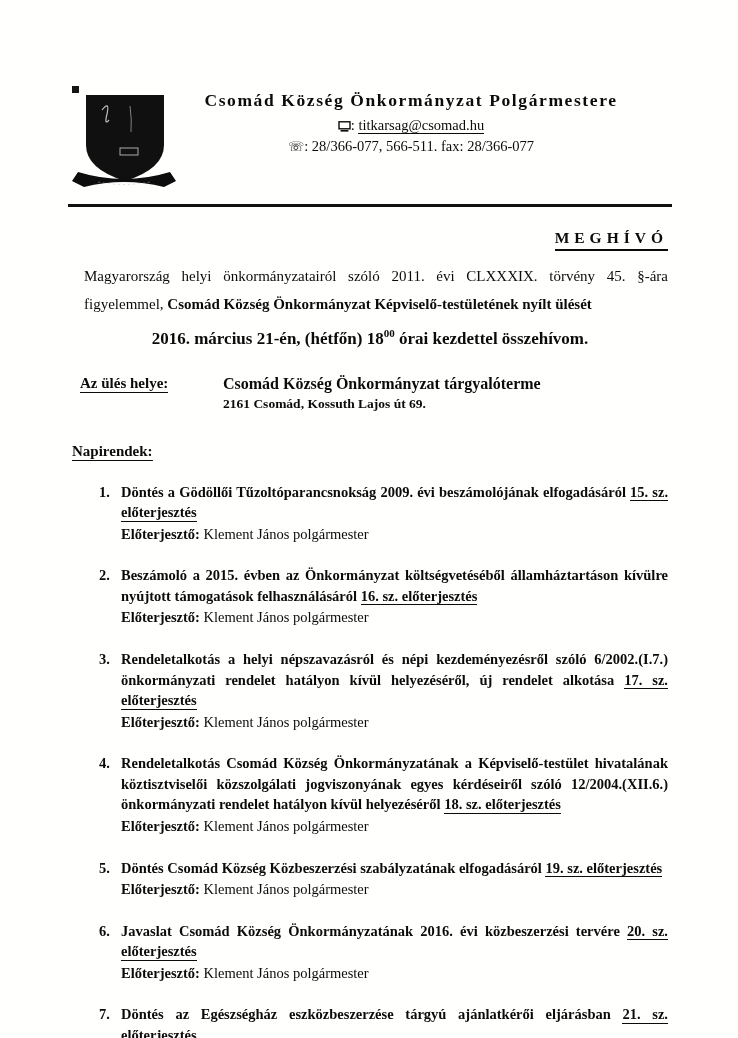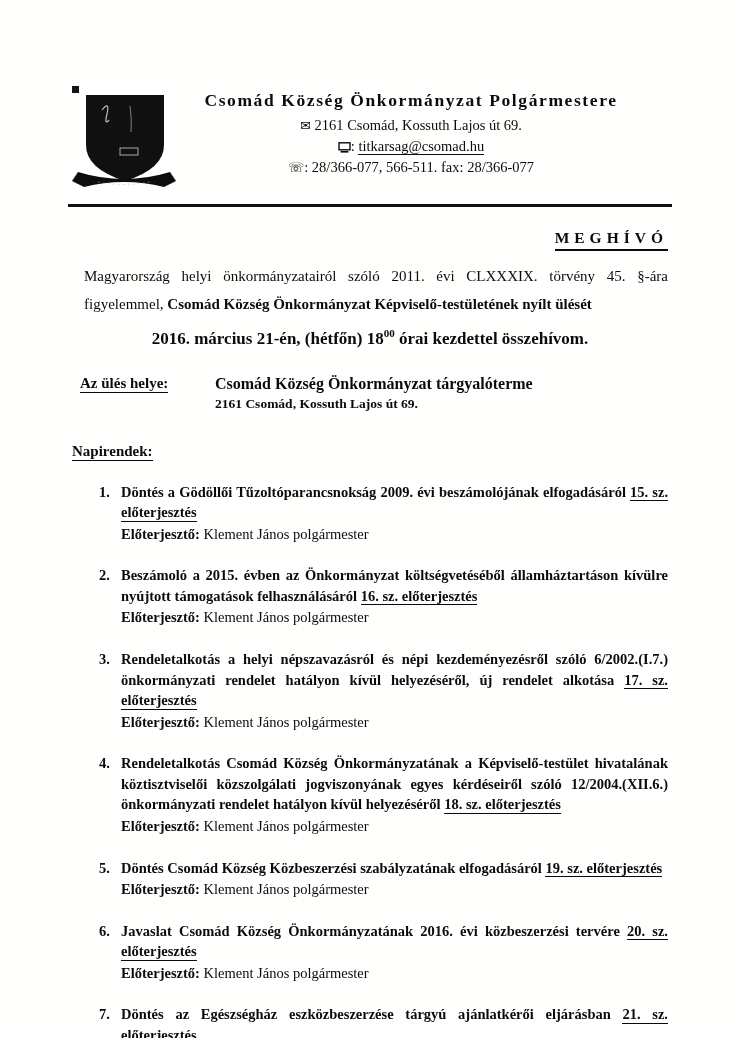--- a/index.html
+++ b/index.html
@@ -66,21 +66,21 @@
 
   
   .location-row { display: flex; margin: 26px 0 0 8px; }
   .loc-label {
     flex: 0 0 127px;
     font-size: 15px;
     font-weight: bold;
     border-bottom: 0;
   }
   .loc-label span { border-bottom: 1.6px solid #0b0b0b; padding-bottom: 1px; }
-  .loc-value { margin-left: 8px; }
+  .loc-value { margin-left: 16px; }
   .venue { font-size: 16px; font-weight: bold; }
   .venue-addr { font-size: 13.5px; font-weight: bold; margin-top: 3px; }
 
   
   .agenda-heading-wrap { margin: 30px 0 0 0; }
   .agenda-heading {
     font-size: 15px;
     font-weight: bold;
     border-bottom: 1.6px solid #0b0b0b;
     padding-bottom: 1px;
@@ -118,24 +118,20 @@
         <path d="M30 24 q8 -10 5 4 q-3 12 2 6" stroke="#e8e8e8" stroke-width="1.2" fill="none" opacity="0.8"></path>
         <path d="M58 20 q2 14 1 26" stroke="#cccccc" stroke-width="1" fill="none" opacity="0.6"></path>
         <rect x="48" y="62" width="18" height="7" fill="none" stroke="#dddddd" stroke-width="1" opacity="0.75"></rect>
         <path d="M6 86 q46 14 92 0 l6 9 l-12 6 q-40 -10 -80 0 l-12 -6 z" fill="#0d0d0d"></path>
         <path d="M26 96 q26 5 52 0" stroke="#bbbbbb" stroke-width="1" fill="none" opacity="0.5" stroke-dasharray="2 3"></path>
       </svg>
     </div>
     <div class="lh-text">
       <div class="org-title">Csomád Község Önkormányzat Polgármestere</div>
       <div class="lh-line">
-        <span class="lh-icon">✉</span>
-        <span>2161 Csomád, Kossuth Lajos út 69.</span>
-      </div>
-      <div class="lh-line">
         <span class="lh-icon monitor-icon"><svg width="13" height="11" viewBox="0 0 13 11">
               <rect x="1" y="0.8" width="11" height="7" fill="none" stroke="#0b0b0b" stroke-width="1.4"></rect>
               <rect x="2.6" y="9" width="7.8" height="1.6" fill="#0b0b0b"></rect>
             </svg></span><span>:</span>
         <a class="email-link">titkarsag@csomad.hu</a>
       </div>
       <div class="lh-line">
         <span class="lh-icon">☏</span><span>:</span>
         <span>28/366-077, 566-511. fax: 28/366-077</span>
       </div>

